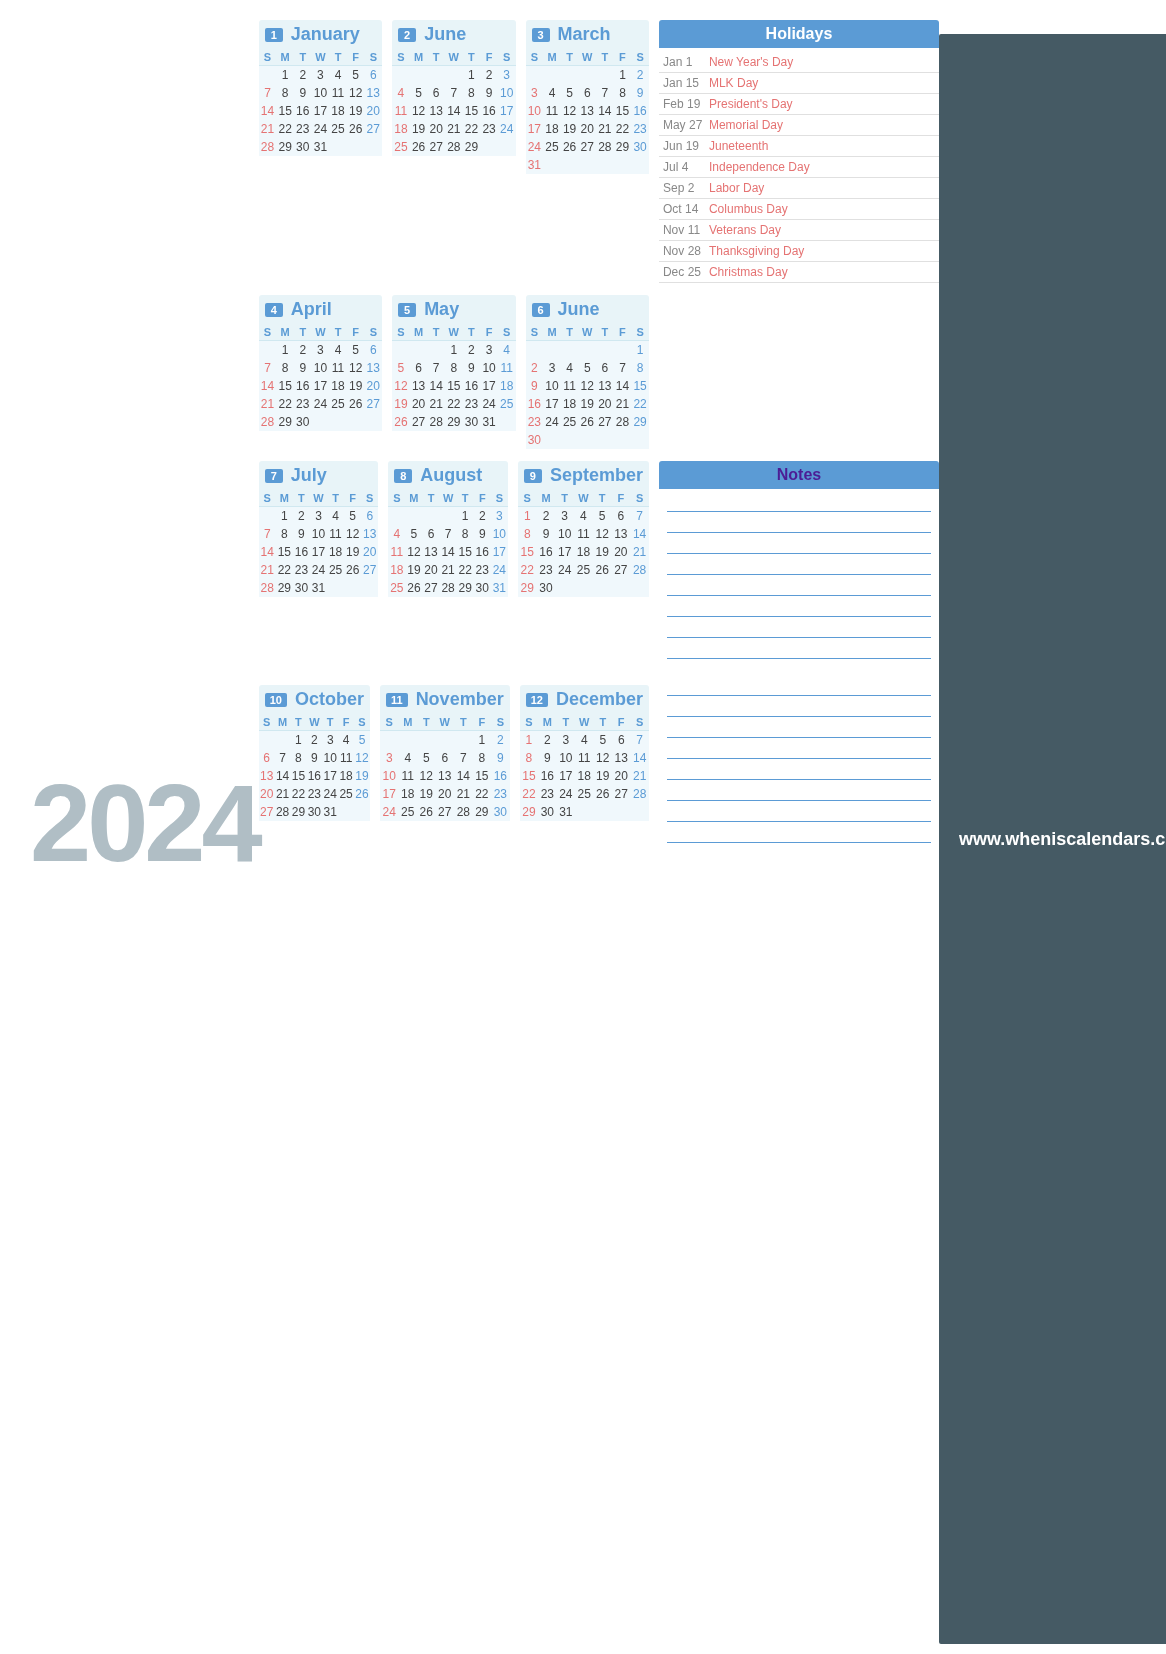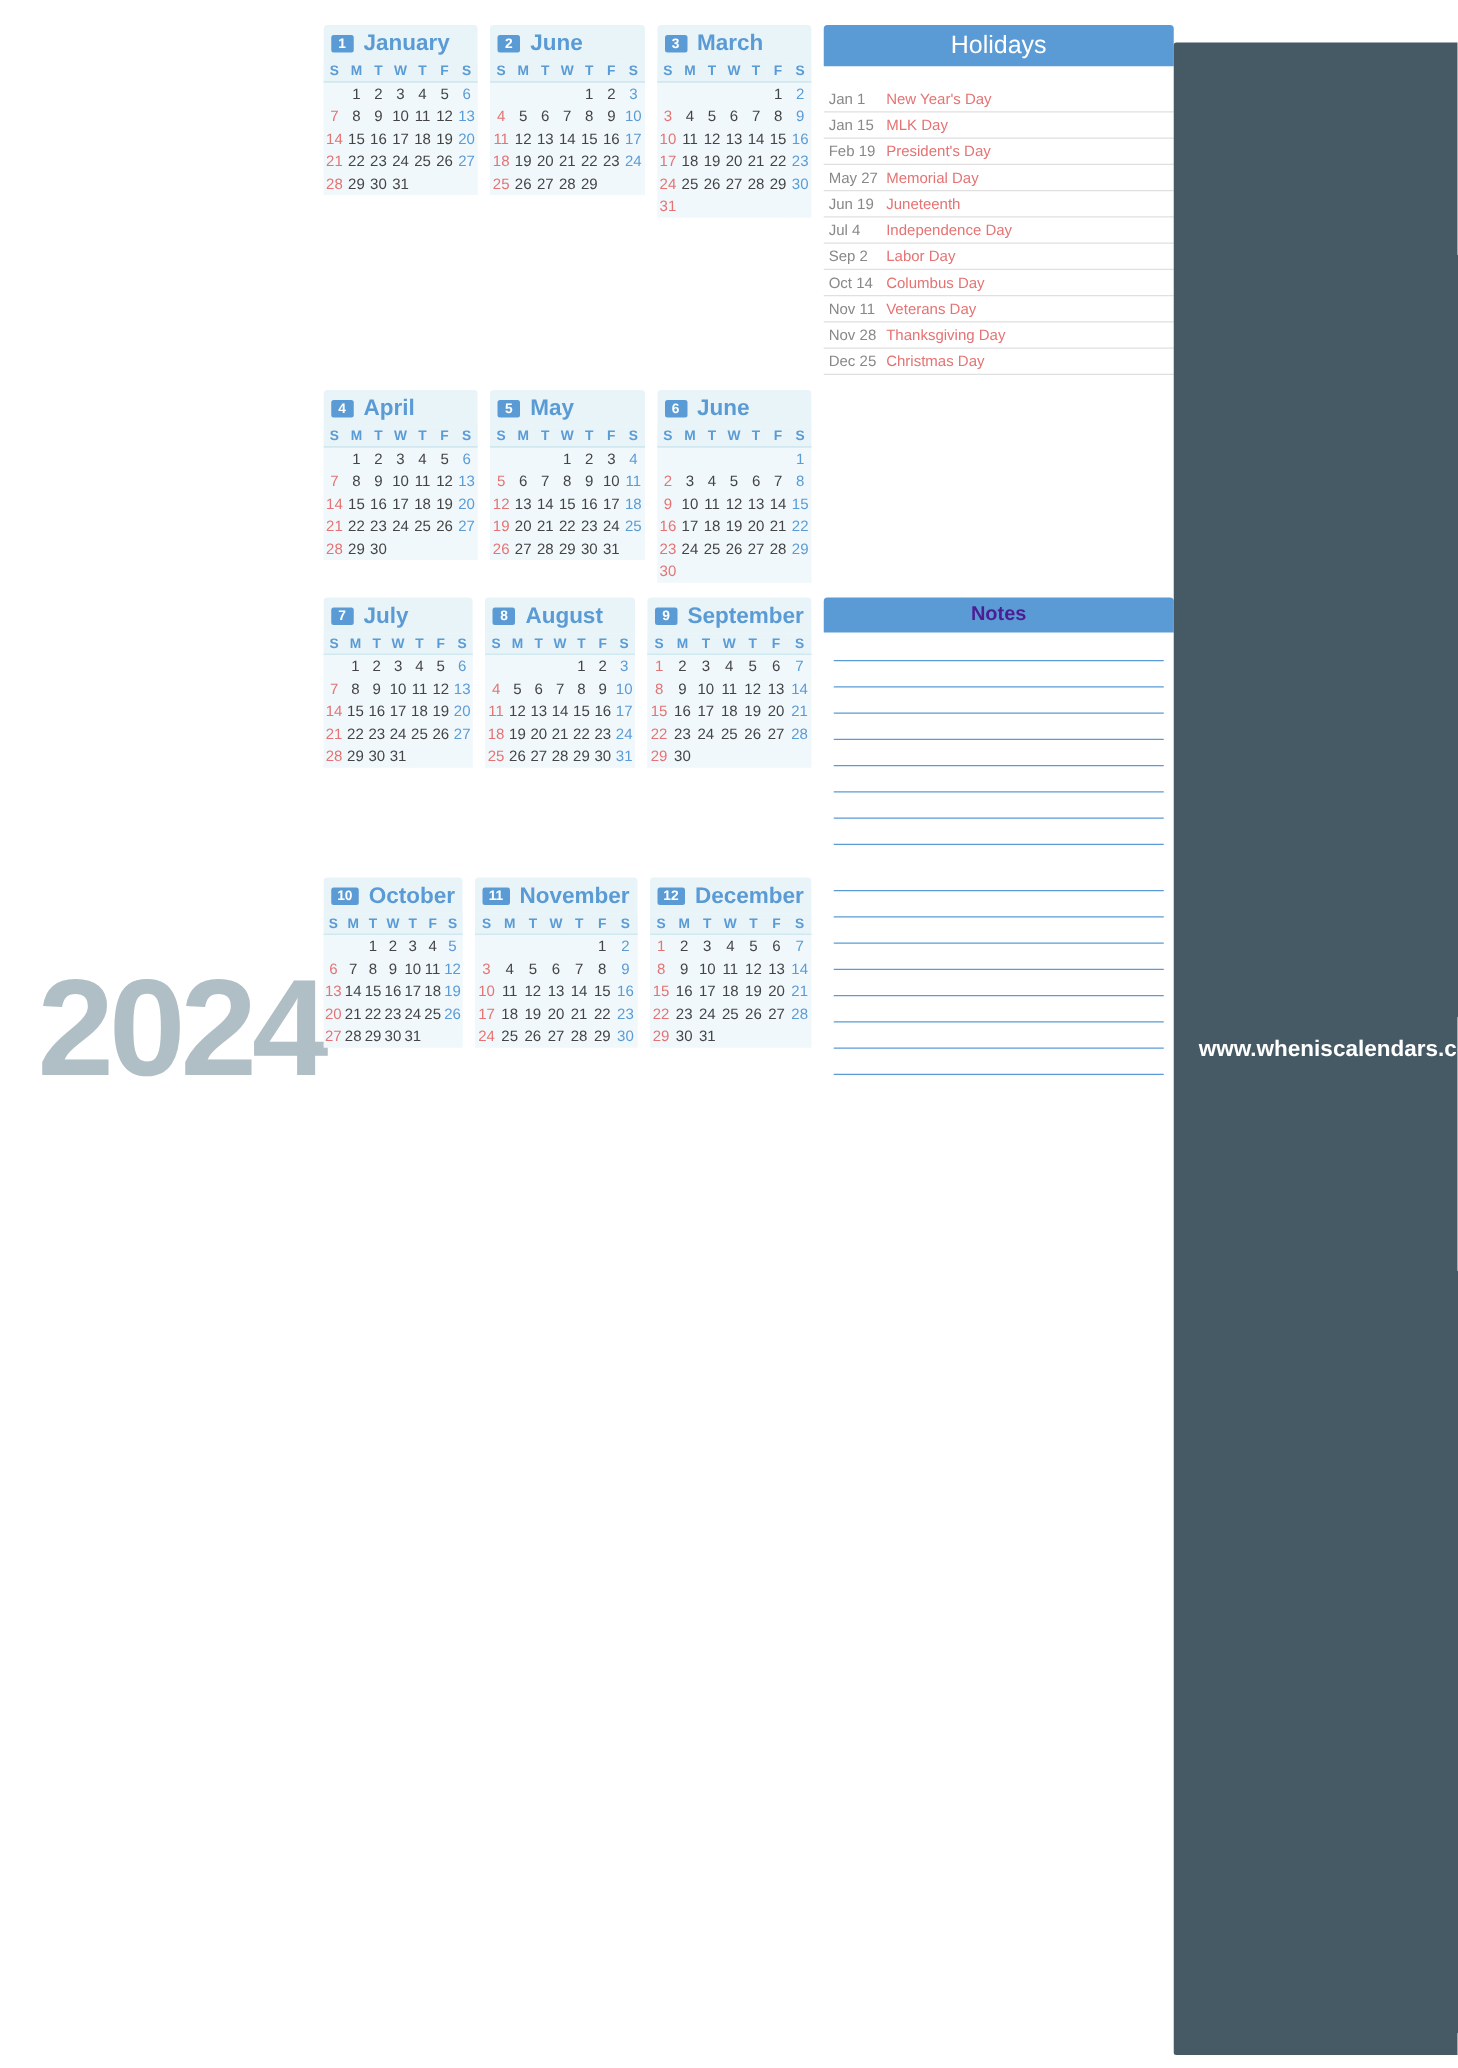--- a/index.html
+++ b/index.html
@@ -103,26 +103,26 @@
       background: #f0f8fc;
     }
 
     
     .holidays-panel {
       background: #fff;
     }
     .holidays-header {
       background: #5b9bd5;
       color: #fff;
-      font-size: 20px;
-      font-weight: normal;
+      font-size: 16px;
+      font-weight: bold;
       text-align: center;
       padding: 5px 8px;
       border-radius: 3px 3px 0 0;
-      margin-bottom: 16px;
+      margin-bottom: 4px;
     }
     .holiday-row {
       display: flex;
       align-items: baseline;
       padding: 3px 4px;
       font-size: 12px;
       border-bottom: 1px solid #e0e0e0;
     }
     .holiday-date {
       color: #888;

